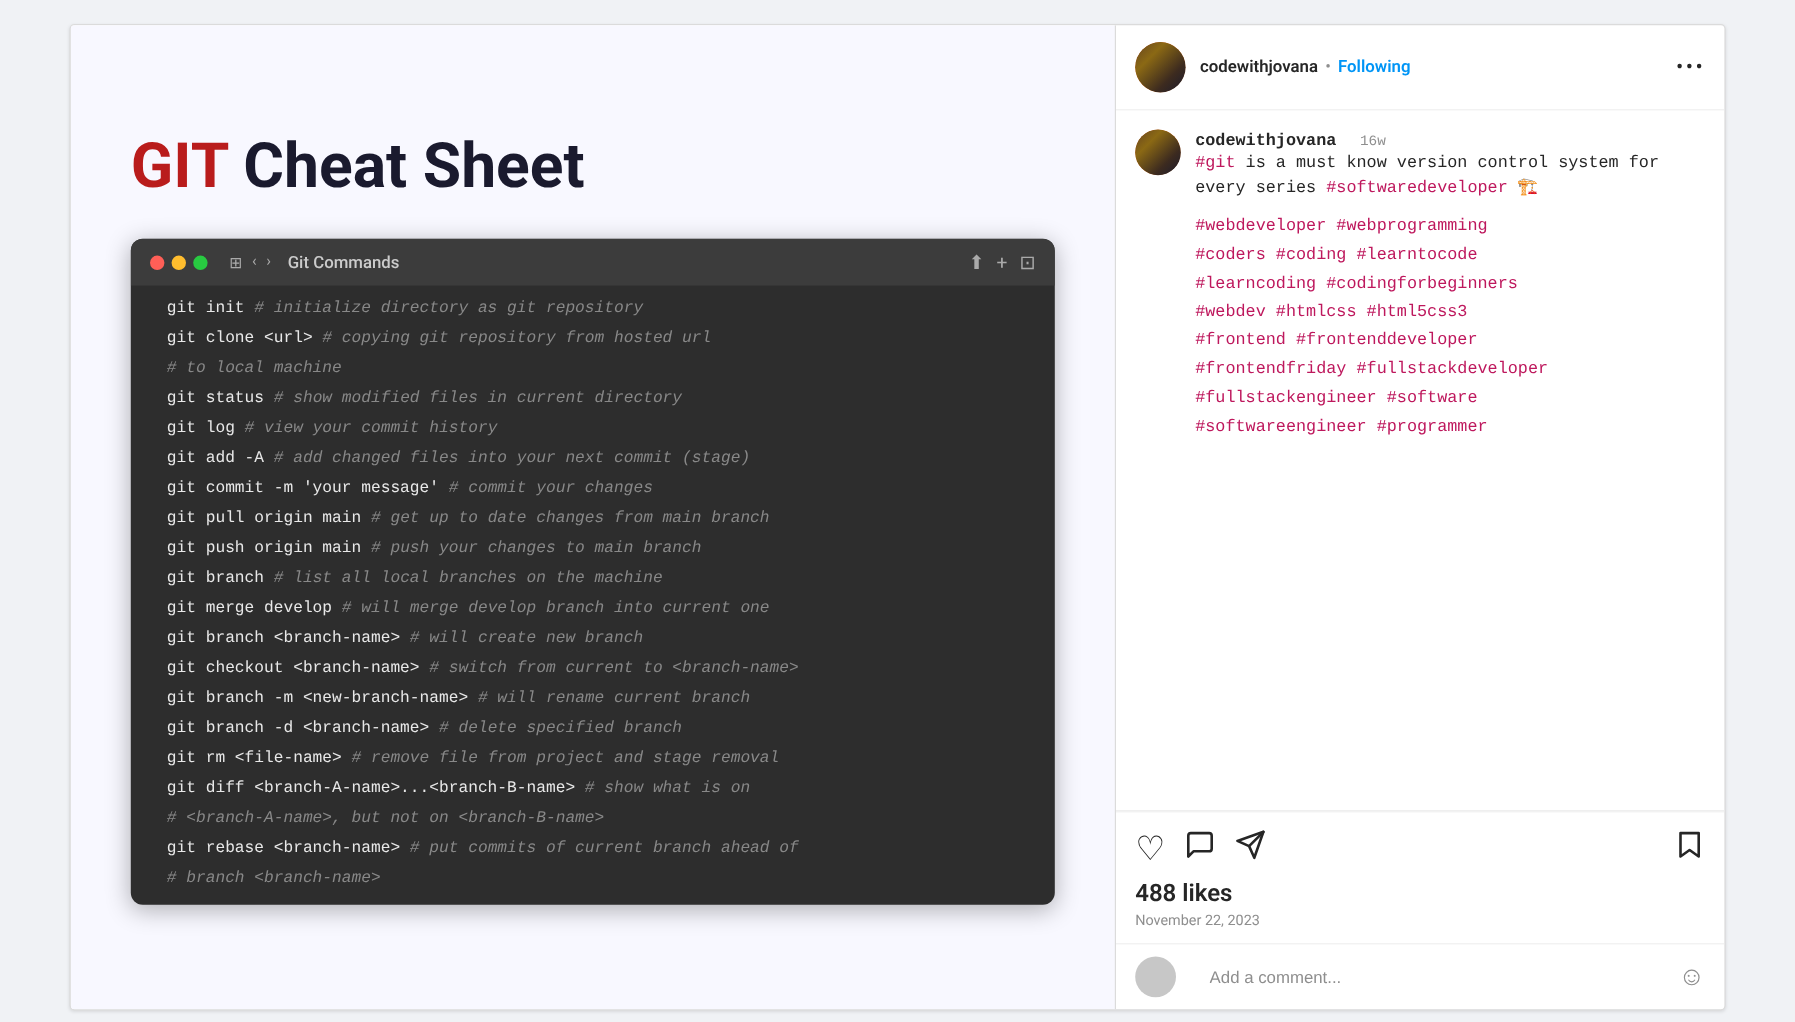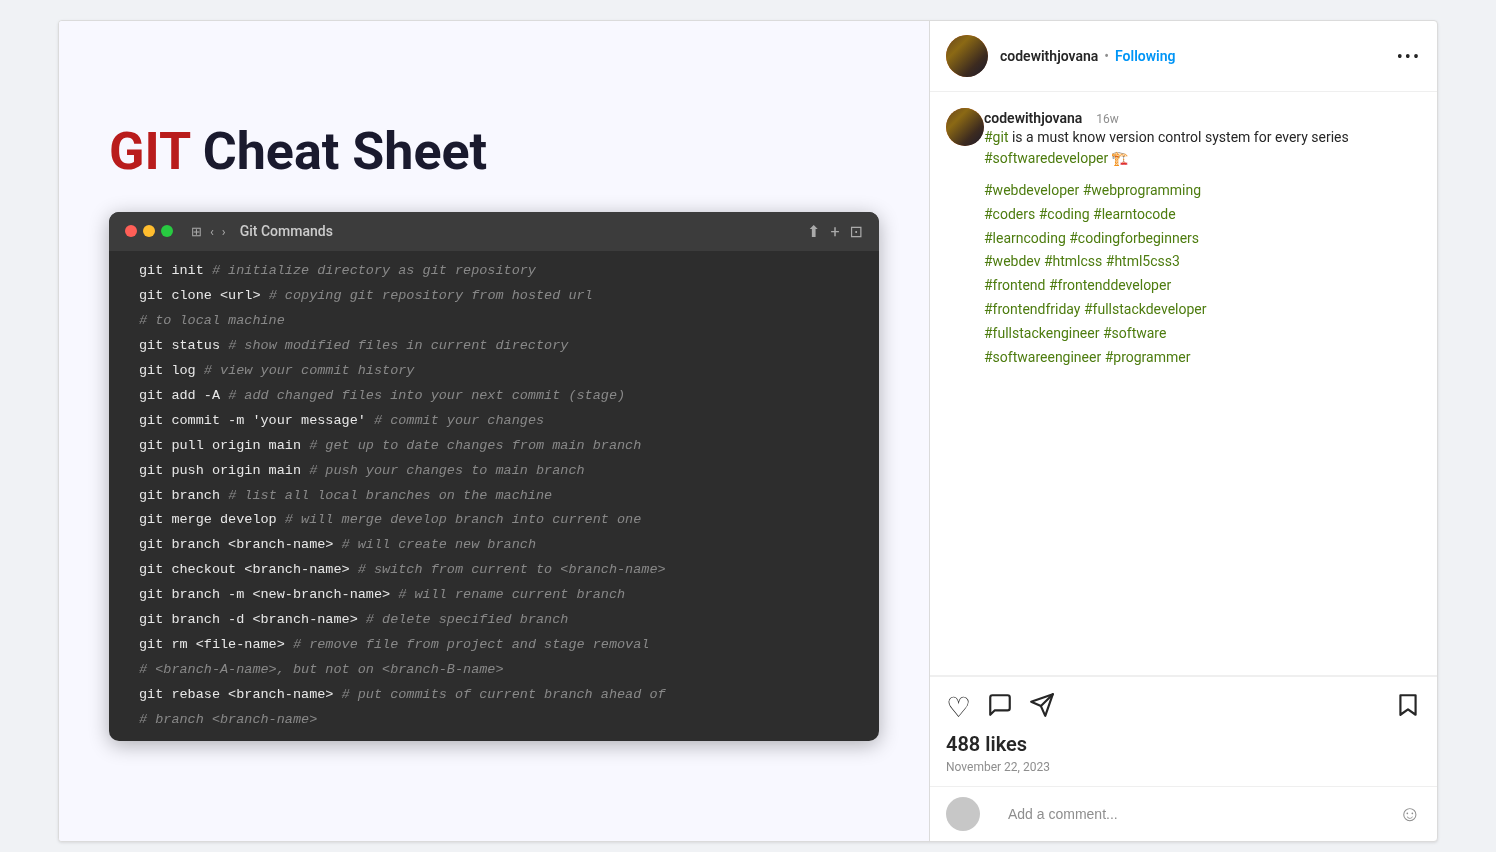--- a/index.html
+++ b/index.html
@@ -172,22 +172,23 @@
 
     
     .post-comments-area {
       flex: 1;
       overflow-y: auto;
       padding: 16px;
       border-bottom: 1px solid #efefef;
     }
     .caption-block {
       display: flex;
-      gap: 0;
+      gap: 12px;
       margin-bottom: 16px;
+      font-family: Liberation Mono, monospace;
     }
     .caption-content {
       flex: 1;
     }
     .caption-username {
       font-weight: 600;
       font-size: 14px;
       color: #262626;
       margin-right: 6px;
     }
@@ -195,21 +196,21 @@
       font-size: 12px;
       color: #8e8e8e;
       margin-left: 4px;
     }
     .caption-text {
       font-size: 14px;
       color: #262626;
       line-height: 1.5;
     }
     .hashtag {
-      color: #4d7c0f;
+      color: #be185d;
       cursor: pointer;
     }
     .caption-paragraph {
       margin-top: 8px;
       font-size: 14px;
       color: #262626;
       line-height: 1.5;
     }
     .hashtags-block {
       margin-top: 10px;
@@ -339,20 +340,21 @@
         <span class="cmd-line"><span class="cmd">git commit -m 'your message'</span> <span class="comment"># commit your changes</span></span>
         <span class="cmd-line"><span class="cmd">git pull origin main</span> <span class="comment"># get up to date changes from main branch</span></span>
         <span class="cmd-line"><span class="cmd">git push origin main</span> <span class="comment"># push your changes to main branch</span></span>
         <span class="cmd-line"><span class="cmd">git branch</span> <span class="comment"># list all local branches on the machine</span></span>
         <span class="cmd-line"><span class="cmd">git merge develop</span> <span class="comment"># will merge develop branch into current one</span></span>
         <span class="cmd-line"><span class="cmd">git branch &lt;branch-name&gt;</span> <span class="comment"># will create new branch</span></span>
         <span class="cmd-line"><span class="cmd">git checkout &lt;branch-name&gt;</span> <span class="comment"># switch from current to &lt;branch-name&gt;</span></span>
         <span class="cmd-line"><span class="cmd">git branch -m &lt;new-branch-name&gt;</span> <span class="comment"># will rename current branch</span></span>
         <span class="cmd-line"><span class="cmd">git branch -d &lt;branch-name&gt;</span> <span class="comment"># delete specified branch</span></span>
         <span class="cmd-line"><span class="cmd">git rm &lt;file-name&gt;</span> <span class="comment"># remove file from project and stage removal</span></span>
+        <span class="cmd-line"><span class="cmd">git diff &lt;branch-A-name&gt;...&lt;branch-B-name&gt;</span> <span class="comment"># show what is on</span></span>
         <span class="cmd-line"><span class="comment"># &lt;branch-A-name&gt;, but not on &lt;branch-B-name&gt;</span></span>
         <span class="cmd-line"><span class="cmd">git rebase &lt;branch-name&gt;</span> <span class="comment"># put commits of current branch ahead of</span></span>
         <span class="cmd-line"><span class="comment"># branch &lt;branch-name&gt;</span></span>
       </div>
     </div>
   </div>
 
   <div class="post-right-side">
 
     <div class="post-header">

